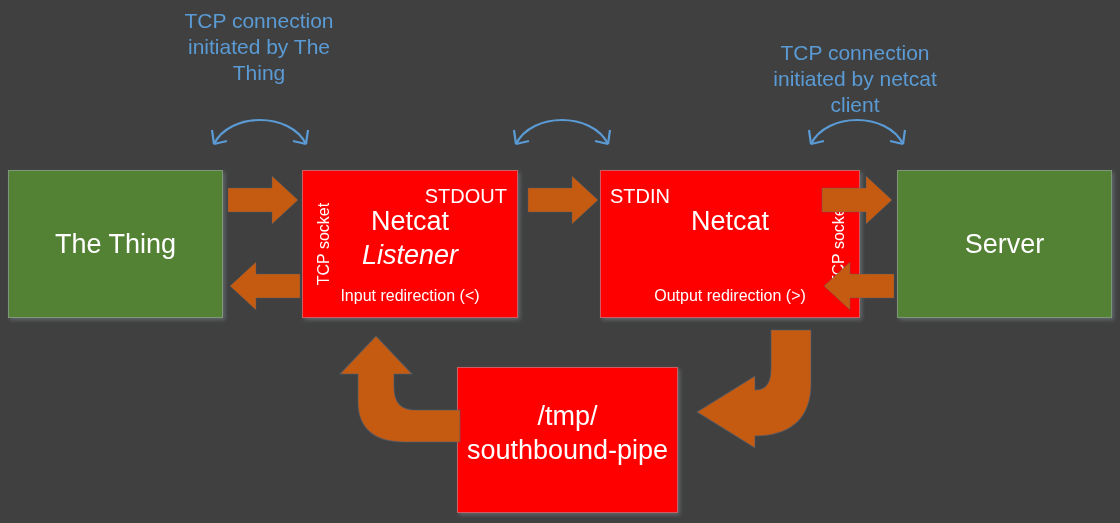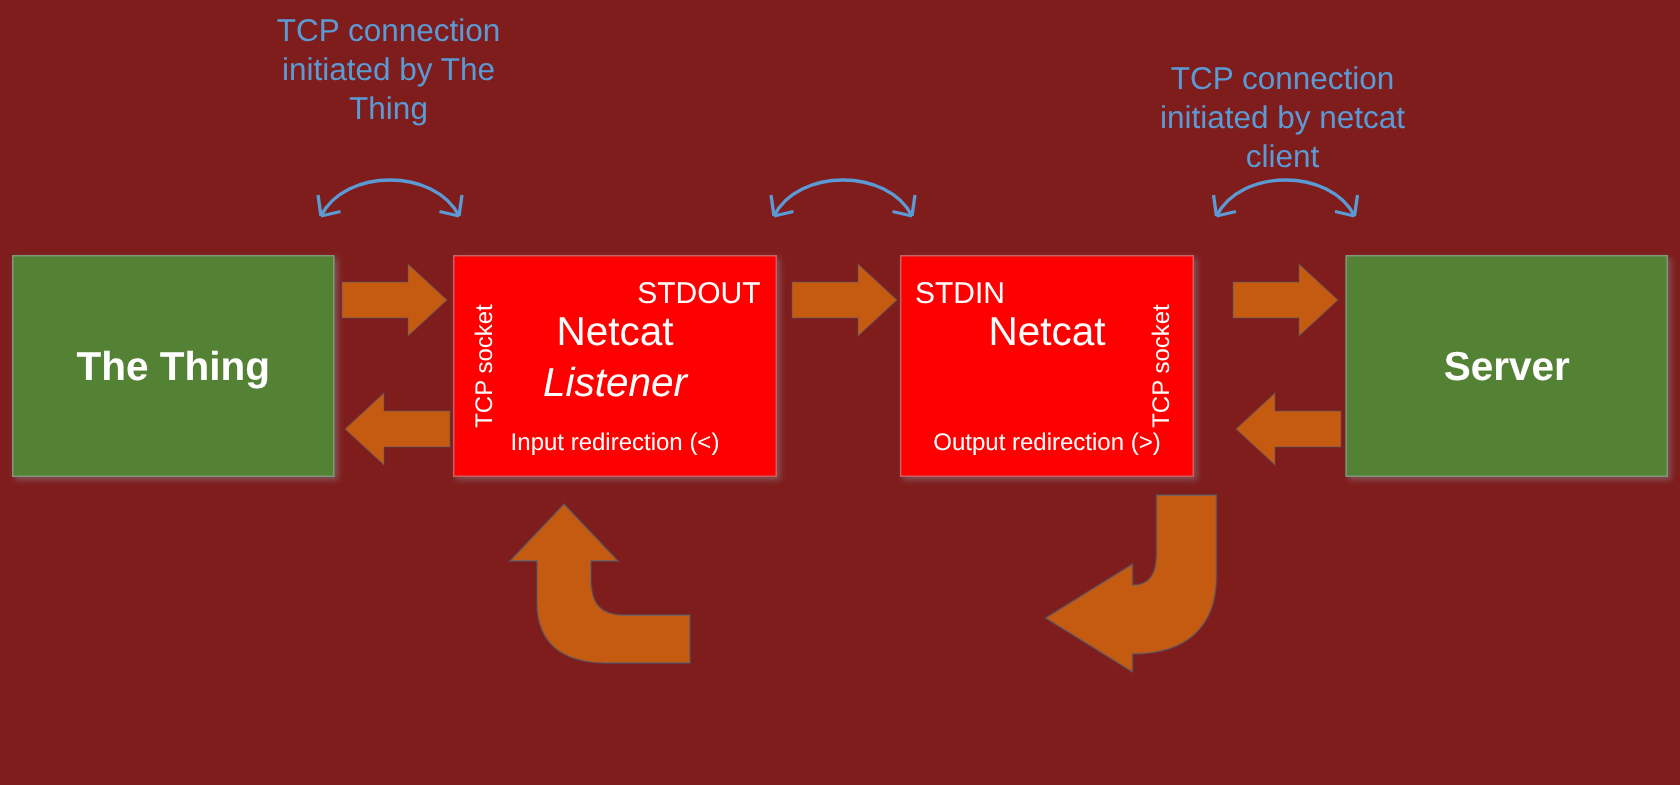--- a/index.html
+++ b/index.html
@@ -7,21 +7,21 @@
     padding: 0;
     background: #ffffff;
   }
   body {
     font-family: "Liberation Sans", sans-serif;
   }
   #canvas {
     position: relative;
     width: 1120px;
     height: 523px;
-    background: #7f1d1d;
+    background: #404040;
     overflow: hidden;
   }
   .caption {
     position: absolute;
     color: #5B9BD5;
     font-size: 21px;
     line-height: 26px;
     text-align: center;
     font-family: "Liberation Sans", sans-serif;
   }
@@ -39,21 +39,21 @@
   .node-title {
     position: absolute;
     left: 0;
     right: 0;
     text-align: center;
     color: #FFFFFF;
     font-size: 27px;
     line-height: 32px;
     font-family: "Liberation Sans", sans-serif;
   }
-  .node-title.single { top: 50%; transform: translateY(-50%); font-weight: bold; }
+  .node-title.single { top: 50%; transform: translateY(-50%); }
   .corner-label {
     position: absolute;
     color: #FFFFFF;
     font-size: 20px;
     line-height: 18px;
     font-family: "Liberation Sans", sans-serif;
     white-space: nowrap;
   }
   .bottom-label {
     position: absolute;
@@ -118,31 +118,35 @@
   </div>
 
   <div class="node red" style="left:302px; top:170px; width:216px; height:148px;">
     <div class="corner-label" style="right:10px; top:16px;">STDOUT</div>
     <div class="vlabel up" style="left:-22px; top:64px; width:86px; text-align:center;">TCP socket</div>
     <div class="node-title" style="top:34px;">Netcat</div>
     <div class="node-title" style="top:68px;font-style:italic;">Listener</div>
     <div class="bottom-label" style="bottom:12px;">Input redirection (&lt;)</div>
   </div>
 
-  <div class="node red" style="left:600px; top:170px; width:196px; height:148px;">
+  <div class="node red" style="left:600px; top:170px; width:260px; height:148px;">
     <div class="corner-label" style="left:9px; top:16px;">STDIN</div>
     <div class="vlabel up" style="right:-23px; top:64px; width:86px; text-align:center;">TCP socket</div>
     <div class="node-title" style="top:34px;">Netcat</div>
     <div class="bottom-label" style="bottom:12px;">Output redirection (&gt;)</div>
   </div>
 
   <div class="node green" style="left:897px; top:170px; width:215px; height:148px;">
     <div class="node-title single">Server</div>
   </div>
 
+  <div class="node red" style="left:457px; top:367px; width:221px; height:146px;">
+    <div class="node-title" style="top:32px;">/tmp/</div>
+    <div class="node-title" style="top:66px;">southbound-pipe</div>
+  </div>
 
   <div class="arrow" style="left:228px; top:176px;">
     <svg width="72" height="48" viewBox="0 0 72 48">
       <path d="M 0 12 L 44 12 L 44 0 L 70 24 L 44 48 L 44 36 L 0 36 Z" fill="#C55A11" stroke="#3F5F7F" stroke-width="1" stroke-opacity="0.35"></path>
     </svg>
   </div>
 
   <div class="arrow" style="left:228px; top:262px;">
     <svg width="72" height="48" viewBox="0 0 72 48">
       <path d="M 72 12 L 28 12 L 28 0 L 2 24 L 28 48 L 28 36 L 72 36 Z" fill="#C55A11" stroke="#3F5F7F" stroke-width="1" stroke-opacity="0.35"></path>

